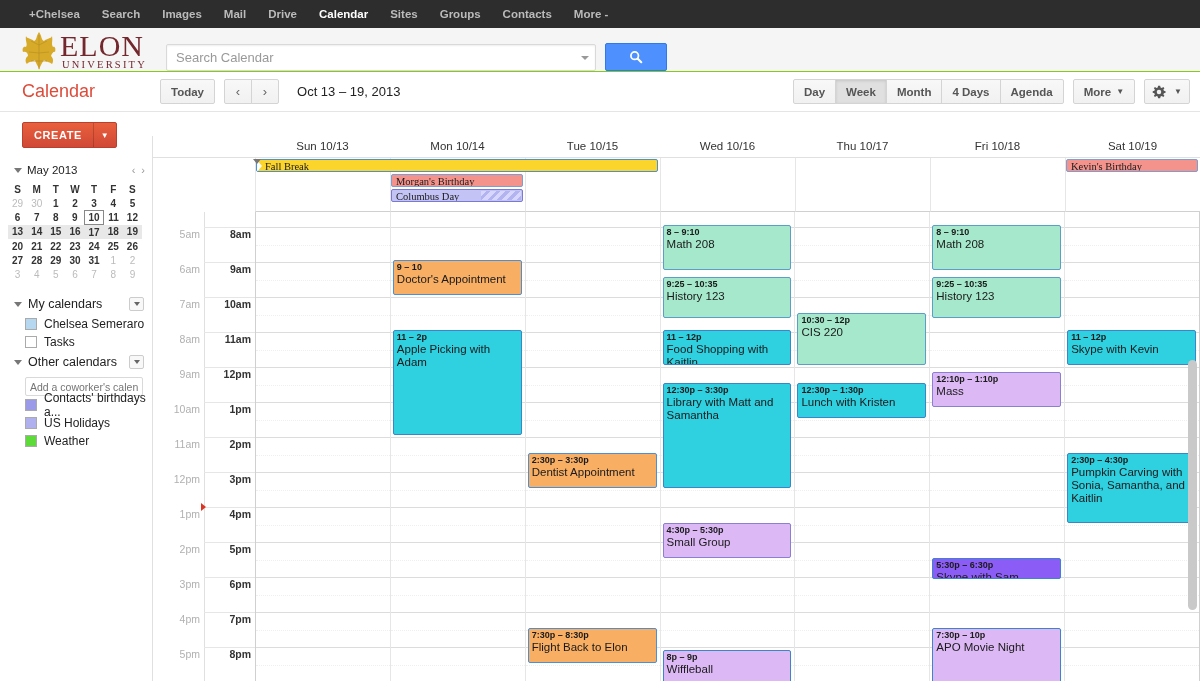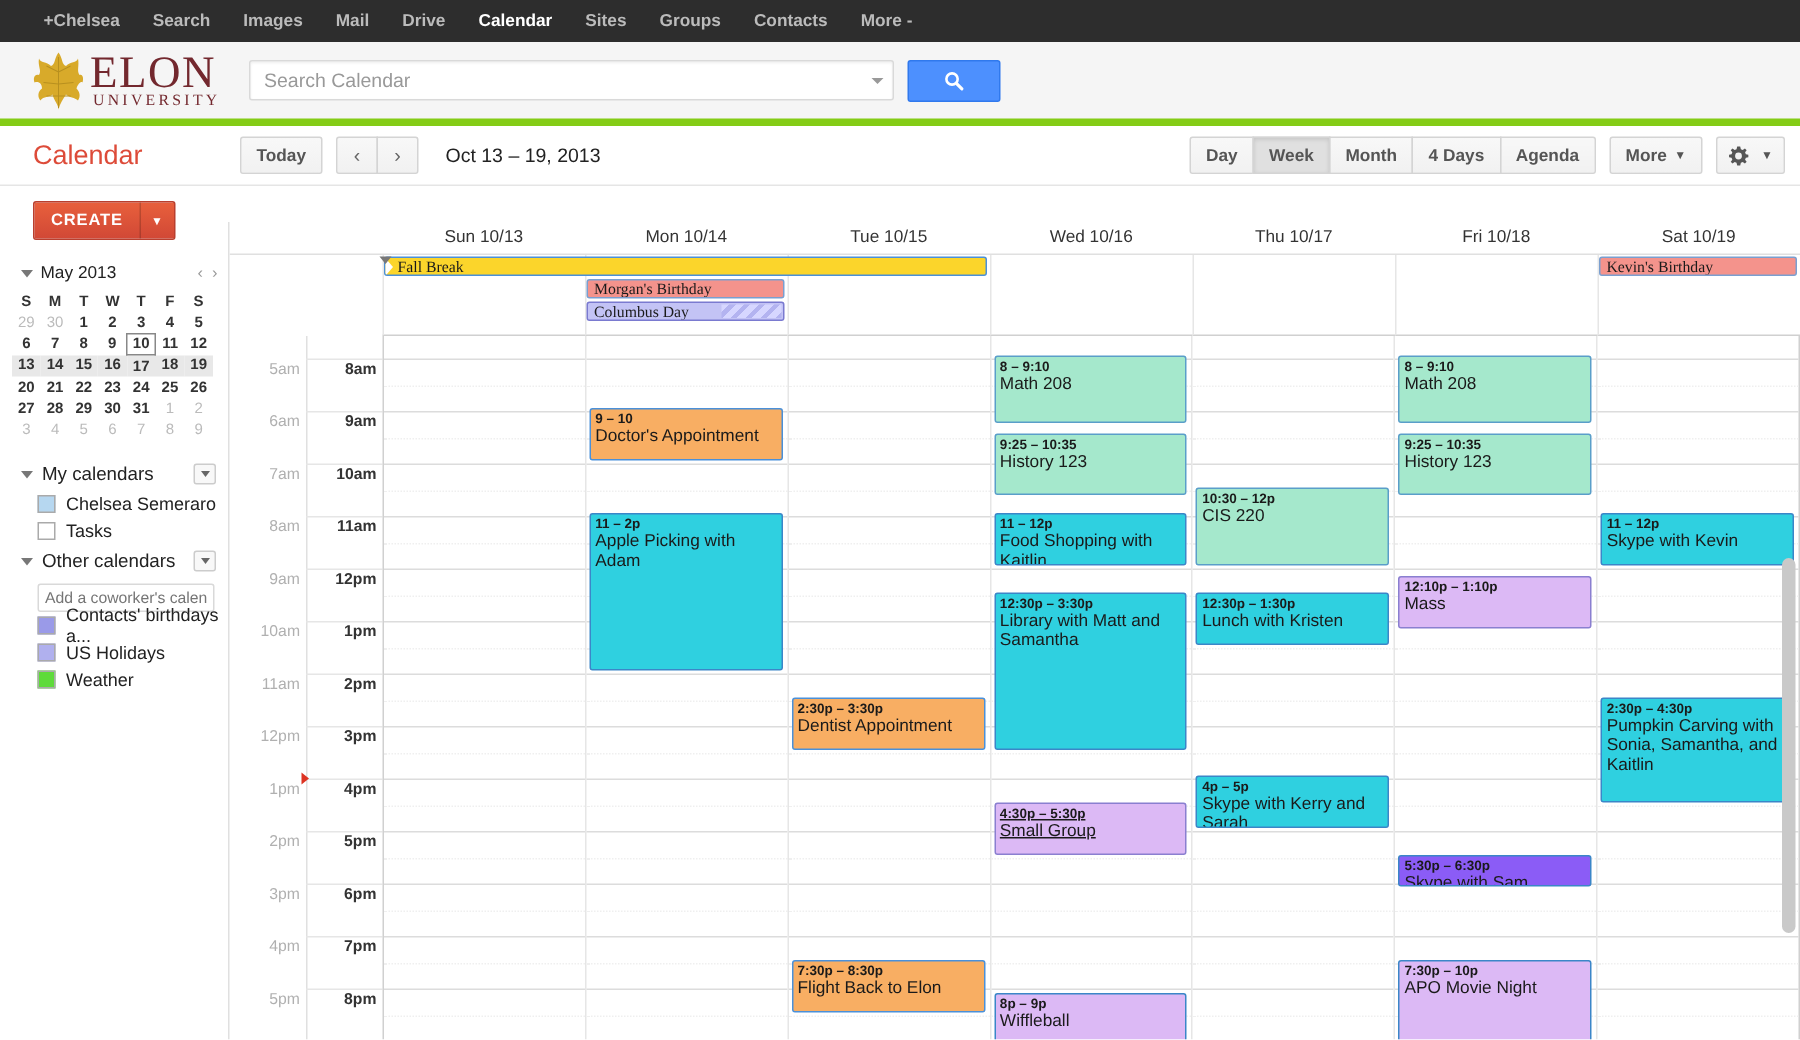--- a/index.html
+++ b/index.html
@@ -25,25 +25,25 @@
     font-weight: bold;
     padding: 0 11px;
     line-height: 28px;
     white-space: nowrap;
     cursor: pointer;
   }
   #gbar .gitem.active { color: #ffffff; }
 
   
   #header {
-    height: 56px;
+    height: 44px;
     background: #f5f5f5;
-    border-bottom: 5px solid #84cc16;
+    border-bottom: 1px solid #84cc16;
     display: flex;
-    align-items: center;
+    align-items: flex-end;
     position: relative;
   }
   #logo-wrap {
     width: 155px;
     display: flex;
     align-items: center;
     padding-left: 22px;
     gap: 4px;
   }
   .leaf { flex: 0 0 auto; }
@@ -848,21 +848,21 @@
               <span class="n">History 123</span>
             </div>
             <div class="ev" style="top: 118px; height: 35px; background: rgb(47, 208, 224); border-color: rgb(59, 134, 200);">
               <span class="t">11 – 12p</span>
               <span class="n">Food Shopping with Kaitlin</span>
             </div>
             <div class="ev" style="top: 171px; height: 105px; background: rgb(47, 208, 224); border-color: rgb(59, 134, 200);">
               <span class="t">12:30p – 3:30p</span>
               <span class="n">Library with Matt and Samantha</span>
             </div>
-            <div class="ev" style="top: 311px; height: 35px; background: rgb(220, 185, 245); border-color: rgb(138, 127, 208); text-decoration: underline;">
+            <div class="ev" style="top: 311px; height: 35px; background: rgb(220, 185, 245); border-color: rgb(138, 127, 208);">
               <span class="t">4:30p – 5:30p</span>
               <span class="n">Small Group</span>
             </div>
             <div class="ev" style="top: 438px; height: 35px; background: rgb(220, 185, 245); border-color: rgb(59, 134, 200);">
               <span class="t">8p – 9p</span>
               <span class="n">Wiffleball</span>
             </div>
           </div>
           <div class="daycol">
             <div class="hline major" style="top: 15px;"></div>
@@ -893,24 +893,20 @@
             <div class="hline" style="top: 452.5px; border-top-style: dotted; border-top-color: rgb(239, 239, 239);"></div>
             <div class="hline major" style="top: 470px;"></div>
             <div class="ev" style="top: 101px; height: 52px; background: rgb(165, 232, 204); border-color: rgb(90, 158, 201);">
               <span class="t">10:30 – 12p</span>
               <span class="n">CIS 220</span>
             </div>
             <div class="ev" style="top: 171px; height: 35px; background: rgb(47, 208, 224); border-color: rgb(59, 134, 200);">
               <span class="t">12:30p – 1:30p</span>
               <span class="n">Lunch with Kristen</span>
             </div>
-            <div class="ev" style="top: 293px; height: 35px; background: rgb(47, 208, 224); border-color: rgb(59, 134, 200);">
-              <span class="t">4p – 5p</span>
-              <span class="n">Skype with Kerry and Sarah</span>
-            </div>
           </div>
           <div class="daycol">
             <div class="hline major" style="top: 15px;"></div>
             <div class="hline" style="top: 32.5px; border-top-style: dotted; border-top-color: rgb(239, 239, 239);"></div>
             <div class="hline major" style="top: 50px;"></div>
             <div class="hline" style="top: 67.5px; border-top-style: dotted; border-top-color: rgb(239, 239, 239);"></div>
             <div class="hline major" style="top: 85px;"></div>
             <div class="hline" style="top: 102.5px; border-top-style: dotted; border-top-color: rgb(239, 239, 239);"></div>
             <div class="hline major" style="top: 120px;"></div>
             <div class="hline" style="top: 137.5px; border-top-style: dotted; border-top-color: rgb(239, 239, 239);"></div>

